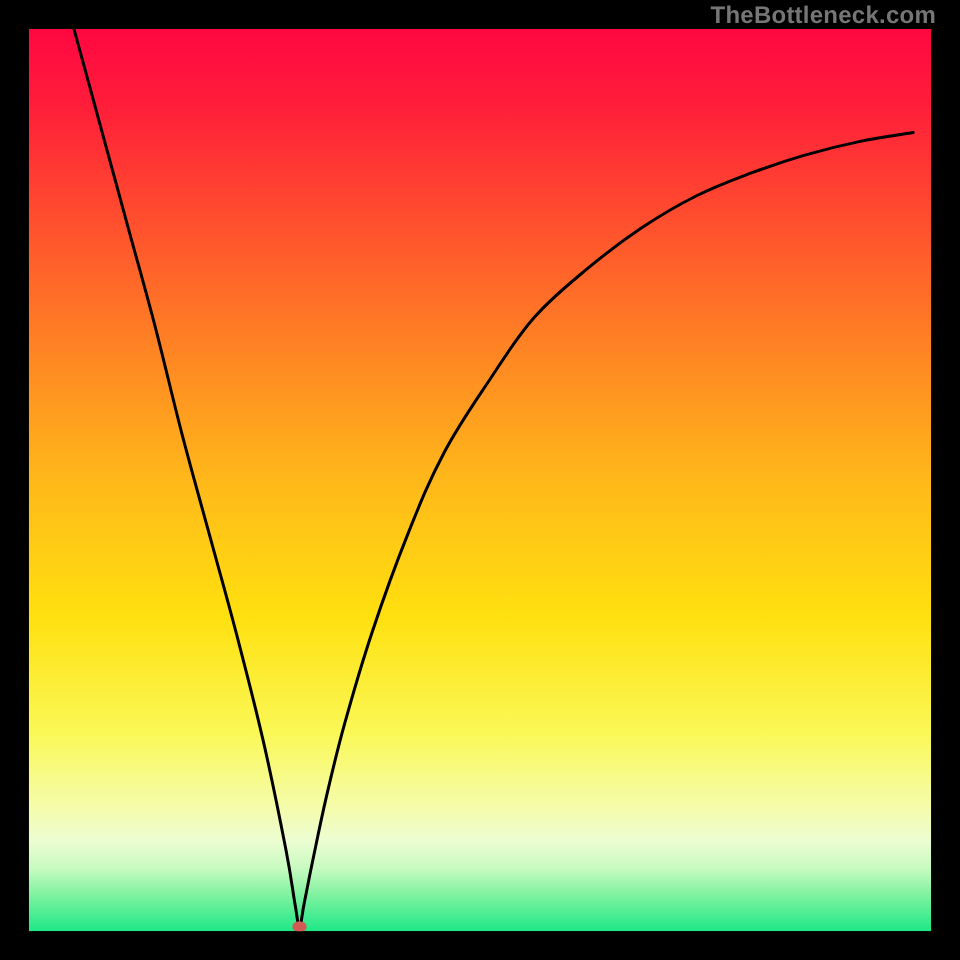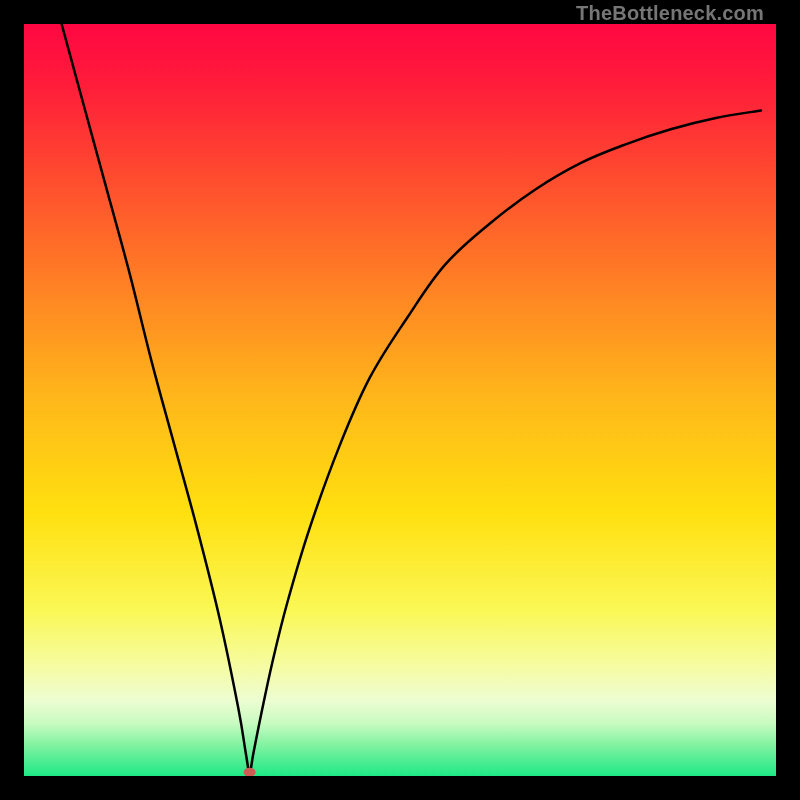--- a/index.html
+++ b/index.html
@@ -22,21 +22,21 @@
   .plot {
     position: absolute;
     left: 24px;
     top: 24px;
     width: 752px;
     height: 752px;
   }
   .branding {
     position: absolute;
     top: 2px;
-    right: 36px;
+    right: 20px;
     color: #767676;
     font-size: 20px;
     font-weight: 600;
     letter-spacing: 0.2px;
     text-align: right;
   }
 </style>
 </head>
 <body>
 

